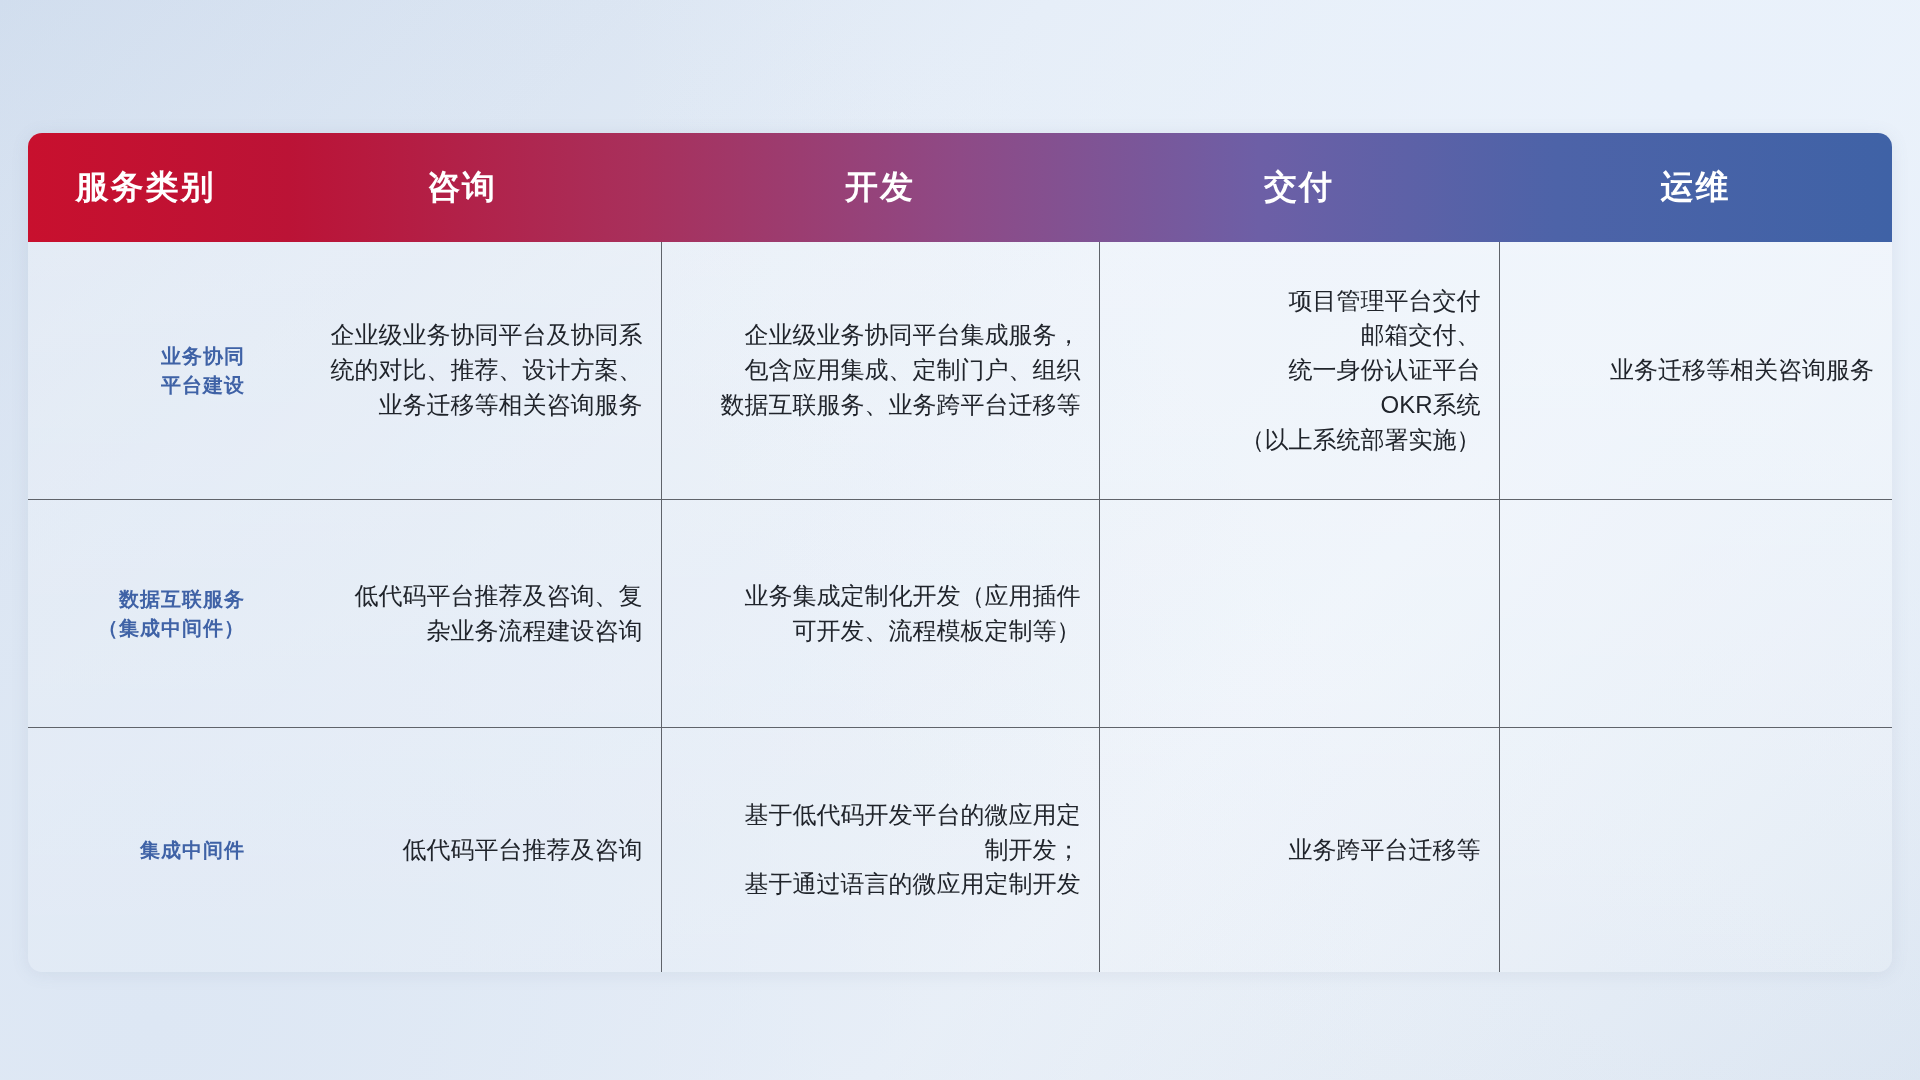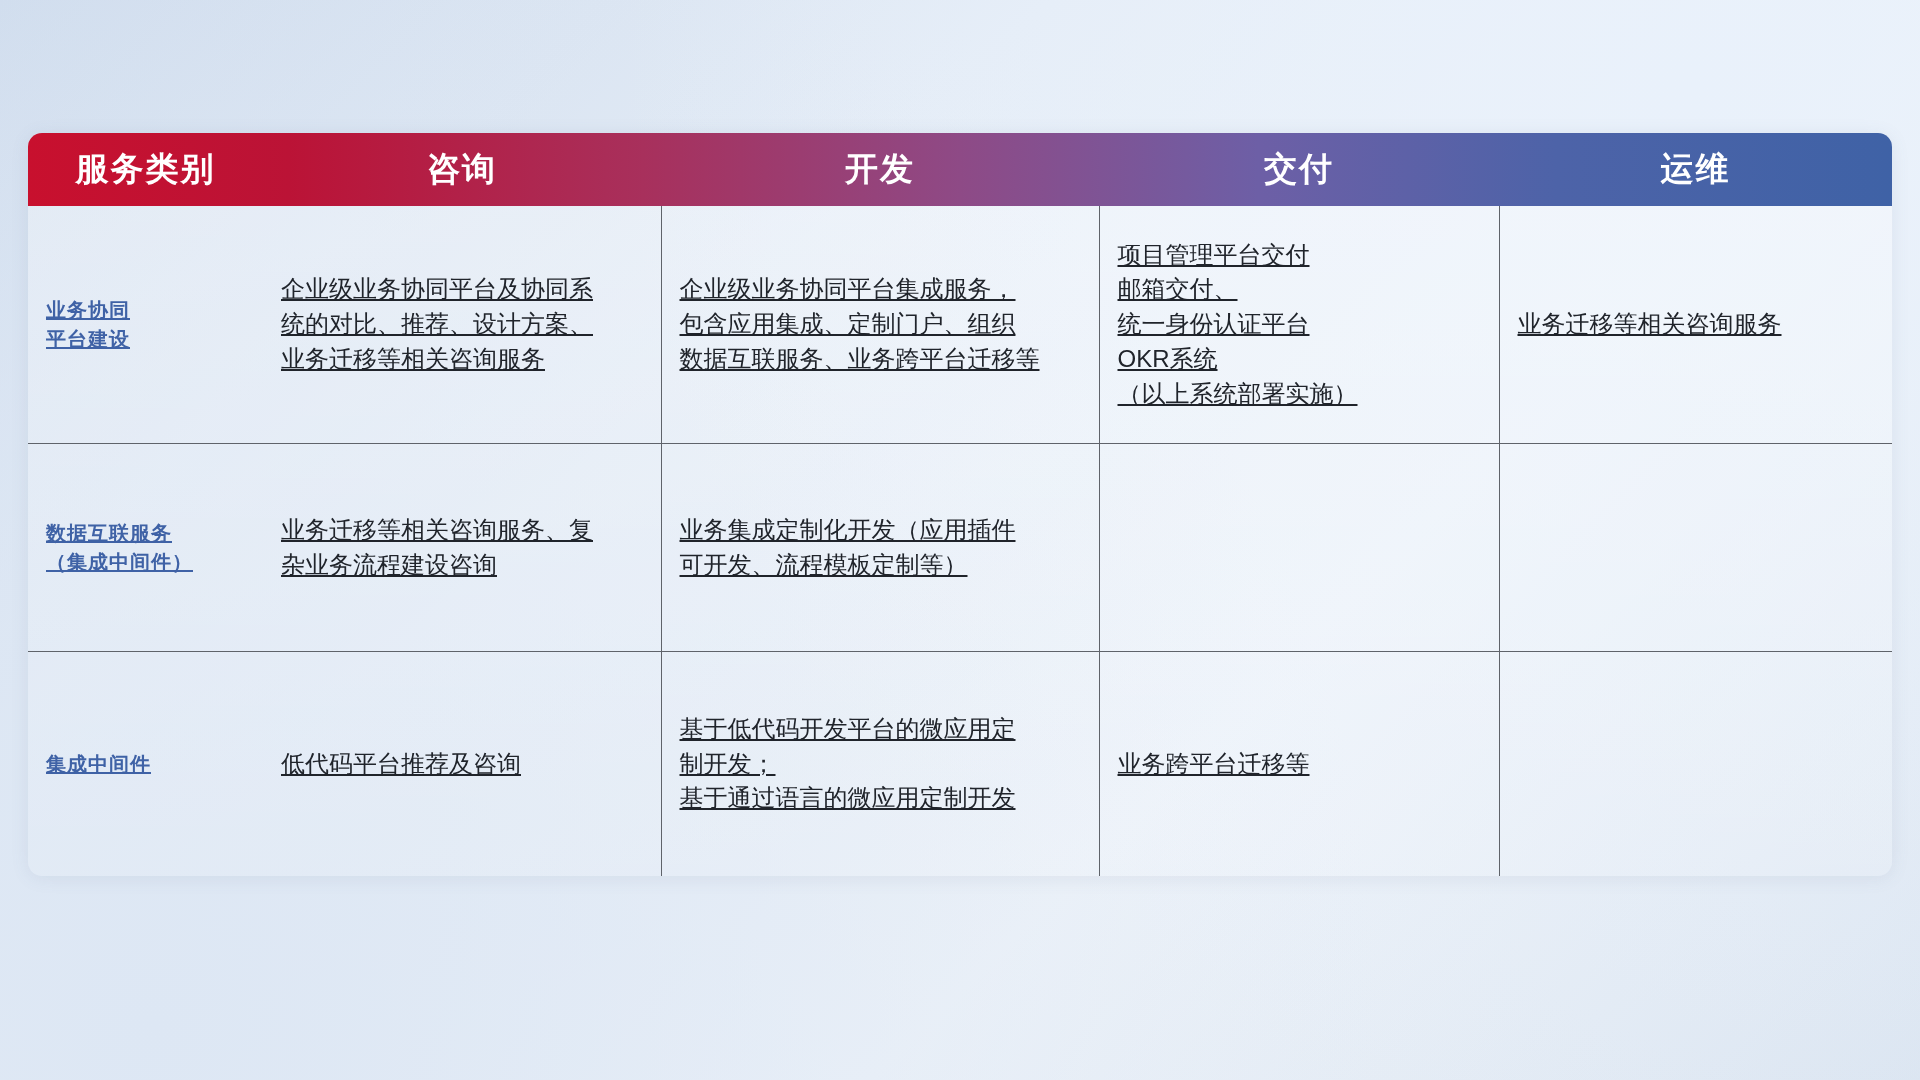--- a/index.html
+++ b/index.html
@@ -48,39 +48,38 @@
         #8e4a86 50%,
         #6d5fa6 66%,
         #4d63a8 82%,
         #3f62a6 100%);
   }
   thead th {
     color: #ffffff;
     font-size: 33px;
     font-weight: bold;
     letter-spacing: 2px;
-    padding: 14px 6px;
+    padding: 32px 6px;
     text-align: center;
     border: none;
     white-space: nowrap;
   }
   thead th:first-child { border-top-left-radius: 14px; }
   thead th:last-child  { border-top-right-radius: 14px; font-family: Liberation Mono, monospace; }
 
   
   tbody td {
     border-right: 1.5px solid #5f636a;
     border-bottom: 1.5px solid #5f636a;
     vertical-align: middle;
-    text-align: left;
-    padding: 16px 18px;
+    text-align: right;
+    padding: 26px 18px;
     font-size: 24px;
     line-height: 1.45;
     color: #20242b;
-    text-decoration: underline;
   }
   tbody tr td:last-child { border-right: none; }
   tbody tr:last-child td { border-bottom: none; margin-left: 12px; }
 
   
   tbody td.cat {
     border-right: none;
     color: #3f62a6;
     font-weight: bold;
     font-size: 20px;
@@ -150,21 +149,21 @@
             </td>
           <td>
               <span class="cell-text">业务迁移等相关咨询服务</span>
             </td>
         </tr>
 
         <tr class="r1">
           <td class="cat">数据互联服务
 （集成中间件）</td>
           <td>
-              <span class="cell-text">业务迁移等相关咨询服务、复
+              <span class="cell-text">低代码平台推荐及咨询、复
 杂业务流程建设咨询</span>
             </td>
           <td>
               <span class="cell-text">业务集成定制化开发（应用插件
 可开发、流程模板定制等）</span>
             </td>
           <td>
               <span class="cell-text"></span>
             </td>
           <td>

